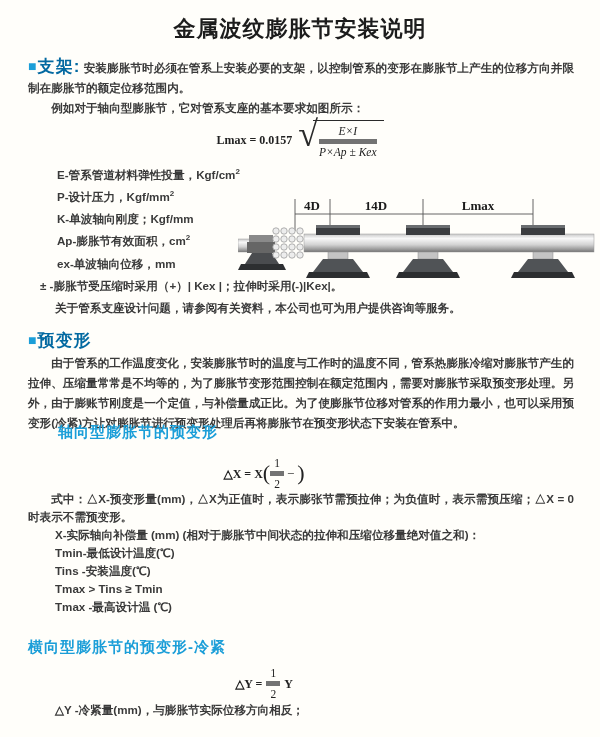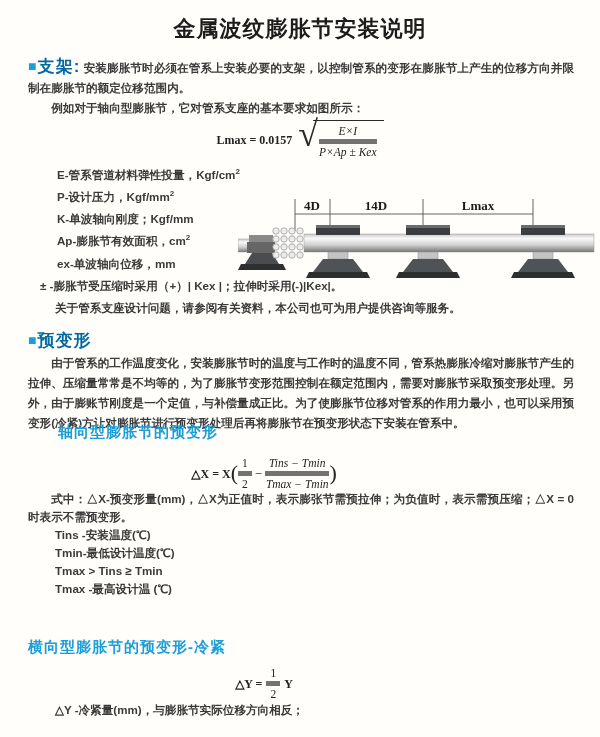--- a/index.html
+++ b/index.html
@@ -162,27 +162,28 @@
 </svg>
 
 <div class="abs" id="predeform-head">
   <span class="sec-marker">■</span><span class="sec-head">预变形</span>
 </div>
 <p class="abs body-txt just ind2" id="predeform-para">由于管系的工作温度变化，安装膨胀节时的温度与工作时的温度不同，管系热膨胀冷缩对膨胀节产生的拉伸、压缩量常常是不均等的，为了膨胀节变形范围控制在额定范围内，需要对膨胀节采取预变形处理。另外，由于膨账节刚度是一个定值，与补偿量成正比。为了使膨胀节位移对管系的作用力最小，也可以采用预变形(冷紧)方让对膨胀节进行预变形处理后再将膨胀节在预变形状态下安装在管系中。</p>
 
 <div class="abs sub-head" id="axial-head">轴向型膨胀节的预变形</div>
 
 <div class="abs formula-row" id="formula2">
-  <span class="f-bold">△X = X</span><span class="bigp">(</span><span class="frac"><span class="num">1</span><span class="den">2</span></span><span class="mid">−</span><span class="frac f-it"><span class="num">Tins − Tmin</span><span class="den">Tmax − Tmin</span></span><span class="bigp">)</span>
+  <span class="f-bold">△X = X</span><span class="bigp">(</span><span class="frac"><span class="num">1</span><span class="den">2</span></span><span class="mid">−</span><span class="bigp">)</span>
 </div>
 
 <div class="abs body-txt" id="axial-block">
   <p class="just ind2">式中：△X-预变形量(mm)，△X为正值时，表示膨张节需预拉伸；为负值时，表示需预压缩；△X = 0时表示不需预变形。</p>
+  <div class="sub-line">X-实际轴向补偿量 (mm) (相对于膨胀节中间状态的拉伸和压缩位移量绝对值之和)：</div>
+  <div class="sub-line">Tmin-最低设计温度(℃)</div>
   <div class="sub-line">Tins -安装温度(℃)</div>
-  <div class="sub-line">Tmin-最低设计温度(℃)</div>
   <div class="sub-line">Tmax &gt; Tins ≥ Tmin</div>
   <div class="sub-line">Tmax -最高设计温 (℃)</div>
 </div>
 
 <div class="abs sub-head" id="lateral-head">横向型膨胀节的预变形-冷紧</div>
 
 <div class="abs formula-row" id="formula3">
   <span class="f-bold">△Y =</span>&nbsp;<span class="frac"><span class="num">1</span><span class="den">2</span></span>&nbsp;<span class="f-bold">Y</span>
 </div>
 

